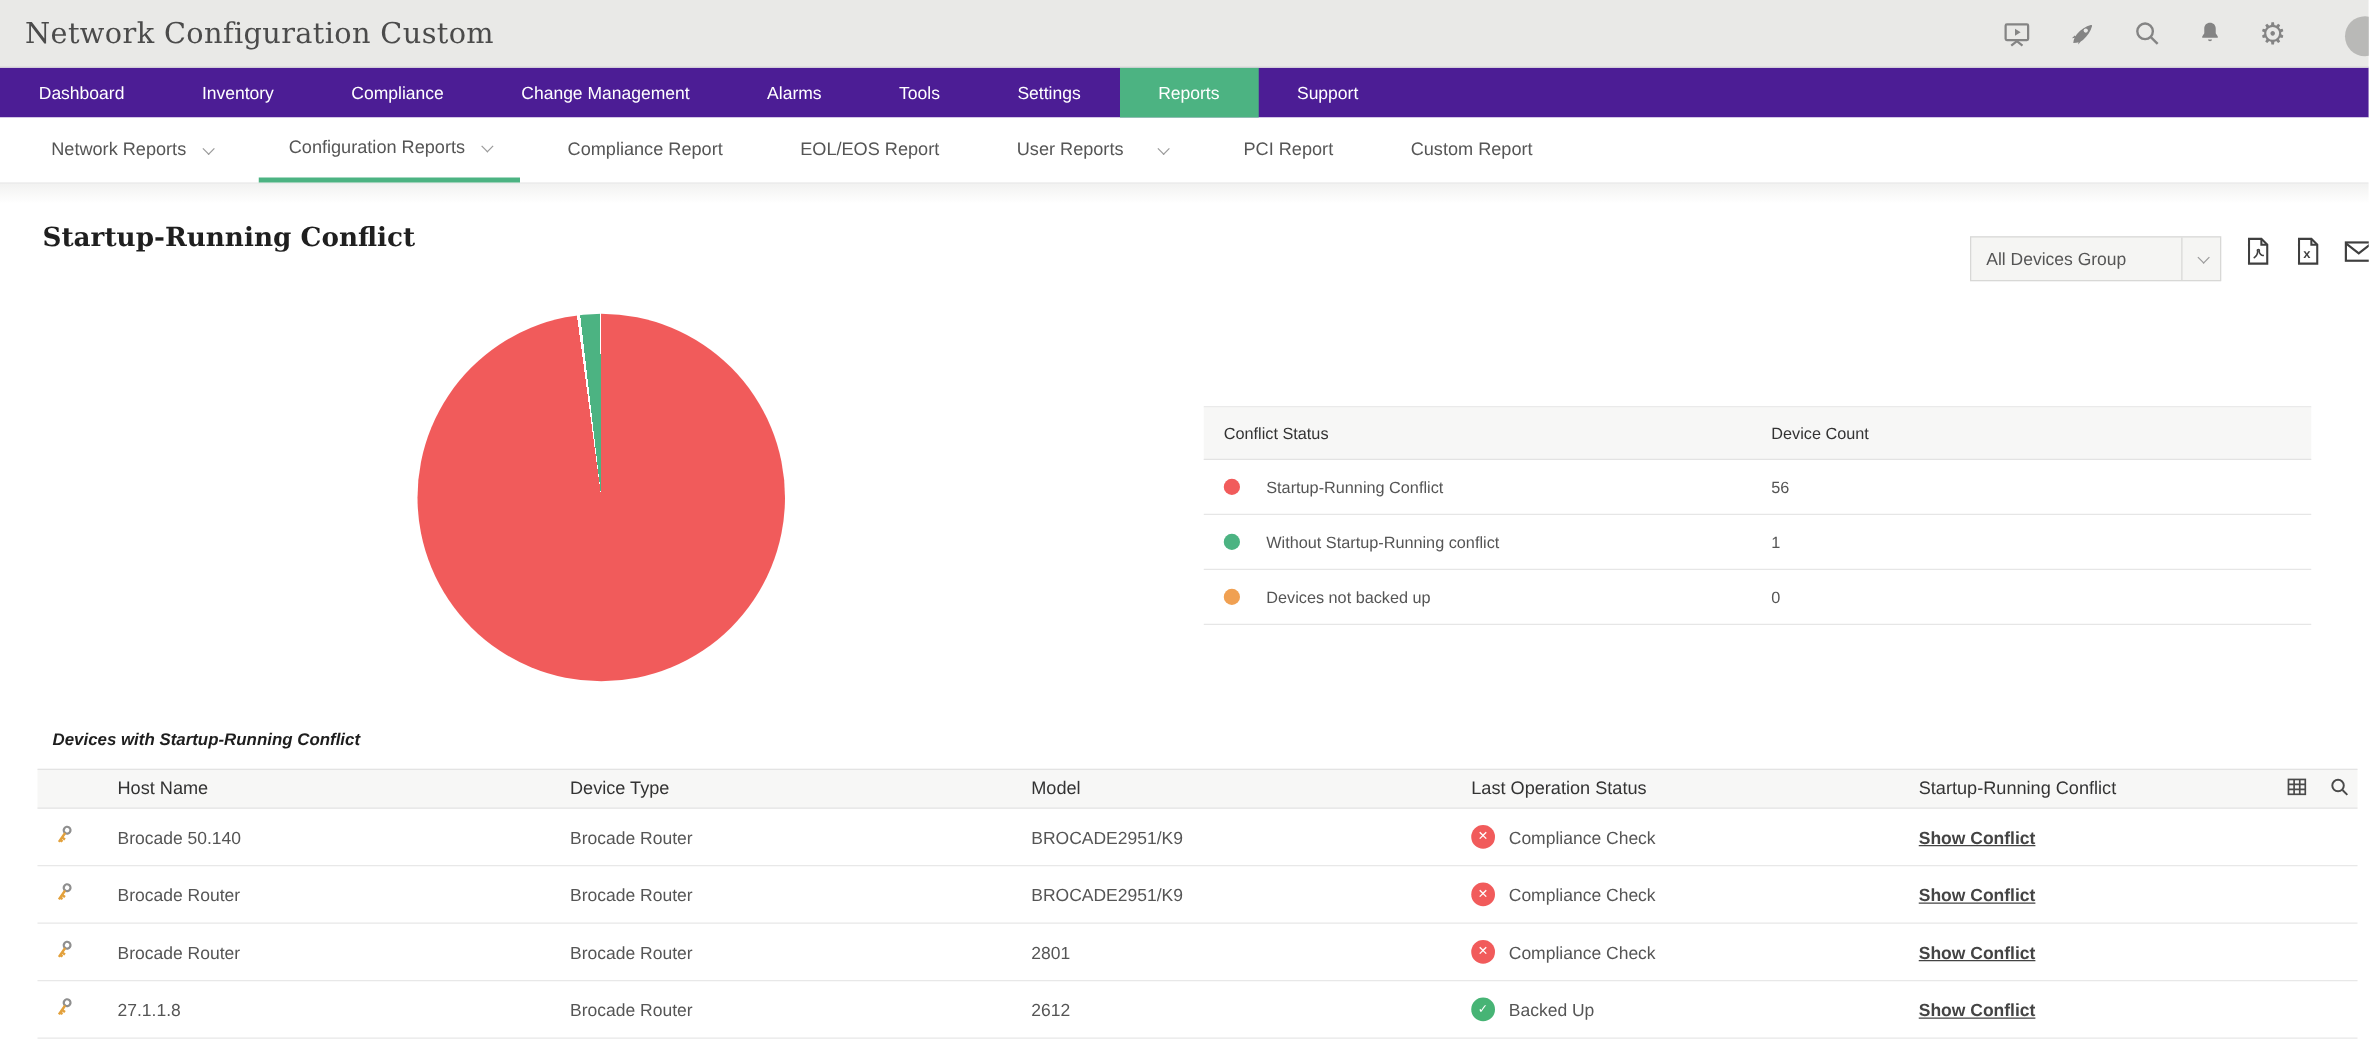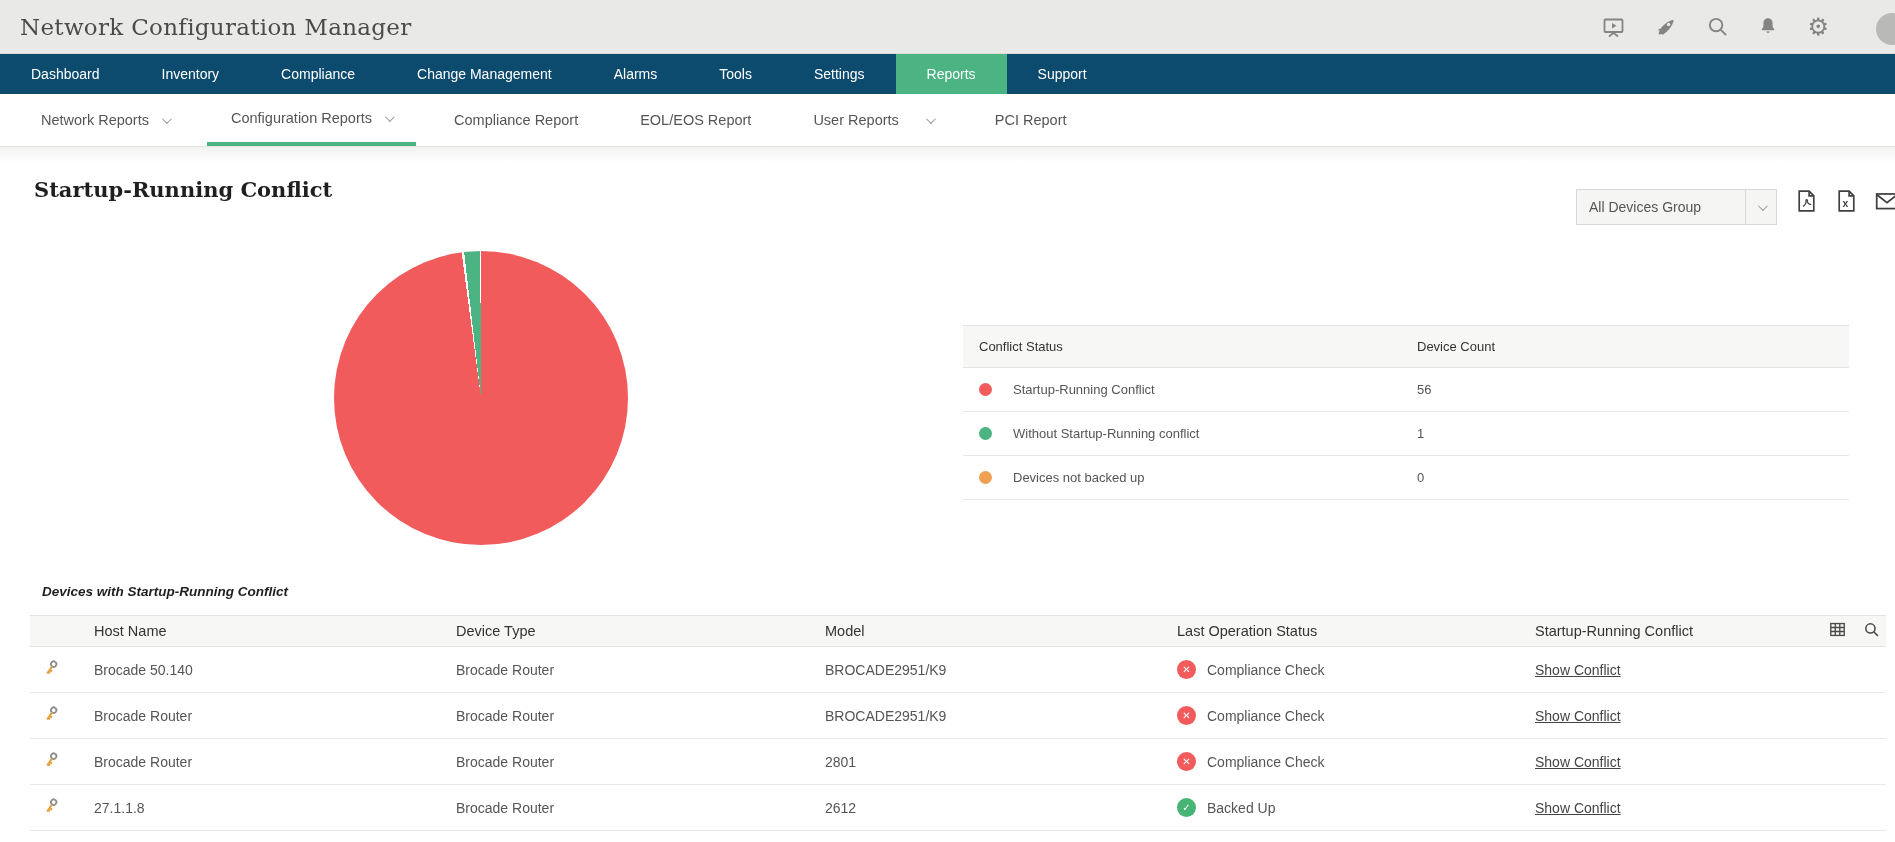--- a/index.html
+++ b/index.html
@@ -12,21 +12,21 @@
   .app-title { font-family:"DejaVu Serif", serif; font-weight:400; font-size:23px;
     color:#4b4b4b; letter-spacing:.3px; }
   .header-icons { margin-left:auto; display:flex; align-items:center; gap:28px;
     color:#848484; margin-right:46px; }
   .header-icons svg { display:block; }
   .gear-glyph { font-family:"DejaVu Sans", sans-serif; font-size:24px; line-height:24px; color:#848484; }
   .avatar { position:absolute; right:-13px; top:13px; width:32px; height:32px;
     border-radius:50%; background:#b9b9b7; }
 
   
-  .navbar { height:40px; background:#0c4a6e; display:flex; align-items:stretch; }
+  .navbar { height:40px; background:#4c1d95; display:flex; align-items:stretch; }
   .nav-tab { display:flex; align-items:center; padding:0 31px; color:#fff;
     font-size:14px; cursor:pointer; }
   .nav-tab.active { background:#4CB382; }
 
   
   .subnav { height:53px; background:#fff; border-bottom:1px solid #e4e4e4;
     display:flex; align-items:stretch; padding-left:10px;text-align:center; }
   .subnav-item { display:flex; align-items:center; gap:13px; padding:0 24px;
     margin:0 7px; color:#555; font-size:14.5px; cursor:pointer; position:relative; }
   .subnav-item.active { border-bottom:4px solid #4CB382; }
@@ -82,27 +82,27 @@
   .c-model { width:352px; }
   .c-status { width:358px; display:flex; align-items:center; }
   .c-conflict { flex:1; }
   .head-icons { position:absolute; right:6px; top:0; height:100%; display:flex;
     align-items:center; gap:16px; color:#4a4a4a; }
   .badge { width:19px; height:19px; border-radius:50%; color:#fff; display:inline-flex;
     align-items:center; justify-content:center; font-size:10px; font-weight:bold;
     margin-right:11px; flex:none; font-family:"DejaVu Sans", sans-serif; }
   .badge.error { background:#F15B5B; }
   .badge.ok { background:#47B475; }
-  .link { color:#444; text-decoration:underline; cursor:pointer; }
+  .link { color:#444; text-decoration:underline; cursor:pointer;font-weight:bold; }
 </style>
 </head>
 <body>
 
 <div class="app-header">
-  <div class="app-title">Network Configuration Manager</div>
+  <div class="app-title">Network Configuration Custom</div>
   <div class="header-icons">
     <span>
       <svg width="25" height="24" viewBox="0 0 24 24" fill="none" stroke="currentColor" stroke-width="1.8">
         <rect x="3" y="4.5" width="18" height="12.5" rx="1"></rect>
         <path d="M10.5 8l4.5 2.8-4.5 2.8z" fill="currentColor" stroke="none"></path>
         <path d="M12 17v2.2M7.5 21.5l4.5-3.6 4.5 3.6"></path>
       </svg>
     </span>
     <span>
       <svg width="24" height="24" viewBox="0 0 24 24" fill="currentColor">
@@ -155,20 +155,23 @@
   <div class="subnav-item">
     <span>EOL/EOS Report</span>
   </div>
   <div class="subnav-item">
     <span>User Reports</span>
     <span class="chev" style="margin-left:14px;"></span>
   </div>
   <div class="subnav-item">
     <span>PCI Report</span>
   </div>
+  <div class="subnav-item">
+    <span>Custom Report</span>
+  </div>
 </div>
 
 <div class="main">
 
   <div class="page-title">Startup-Running Conflict</div>
 
   <div class="controls">
     <div class="group-select">
       <span class="val">All Devices Group</span>
       <span class="dd">

